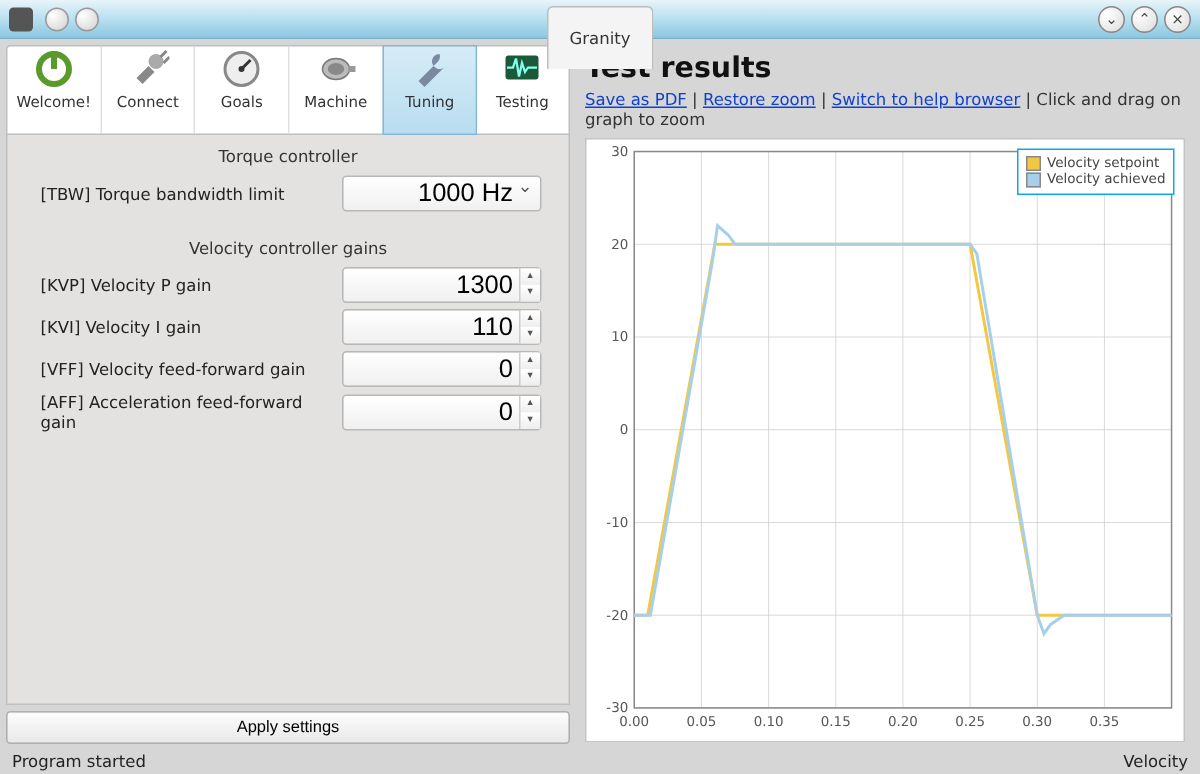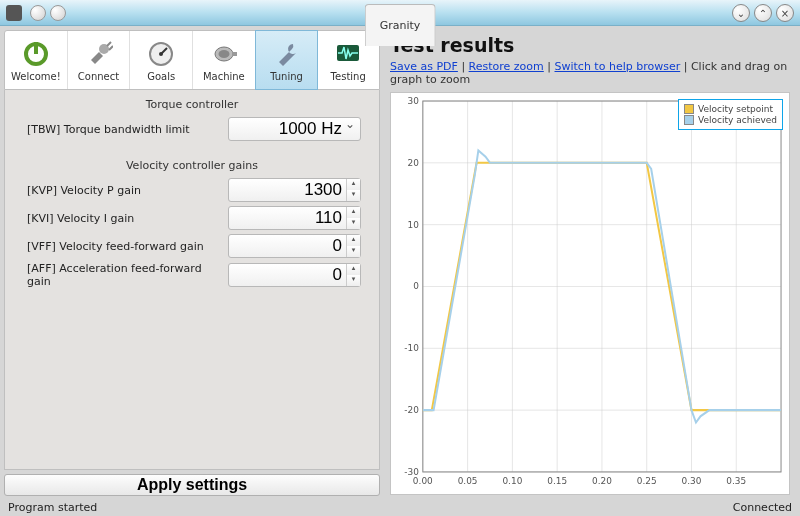--- a/index.html
+++ b/index.html
@@ -71,21 +71,20 @@
     background: #fff;
     border: 1px solid #bfbfbf;
     border-radius: 3px 3px 0 0;
     height: 60px;
   }
   .tab {
     flex: 1;
     display: flex;
     flex-direction: column;
     align-items: center;
-    justify-content: center;
     gap: 2px;
     font-size: 10px;
     color: #333;
     border-right: 1px solid #e0e0e0;
     cursor: pointer;
   }
   .tab:last-child { border-right: none; }
   .tab.active {
     background: linear-gradient(to bottom, #d6ecf7, #b8ddf0);
     border: 1px solid #7fb8d8;
@@ -150,24 +149,23 @@
     flex: 1; font-size: 7px; line-height: 8px; text-align: center;
     color: #555; border-left: 1px solid #ccc;
     background: linear-gradient(to bottom,#fff,#eee);
   }
   .section-divider { height: 10px; }
   .apply-btn {
     height: 22px;
     border: 1px solid #b0b0b0;
     border-radius: 3px;
     background: linear-gradient(to bottom,#fdfdfd,#e8e8e8);
-    font-size: 16px;
+    font-size: 11px;
     margin-top: 4px;
     cursor: pointer;
-    font-weight: bold;
   }
   .right-panel {
     flex: 1;
     padding: 8px 10px 4px 8px;
     display: flex;
     flex-direction: column;
   }
   .results-title {
     font-size: 19px;
     font-weight: bold;
@@ -405,14 +403,14 @@
             <div class="legend-sw" id="leg-sw-1" style="background: rgb(166, 208, 234);"></div>
             <span>Velocity achieved</span>
           </div>
       </div>
     </div>
   </div>
 </div>
 
 <div class="statusbar">
   <span>Program started</span>
-  <span>Connected</span>
+  <span>Velocity</span>
 </div>
 
 </body></html>

